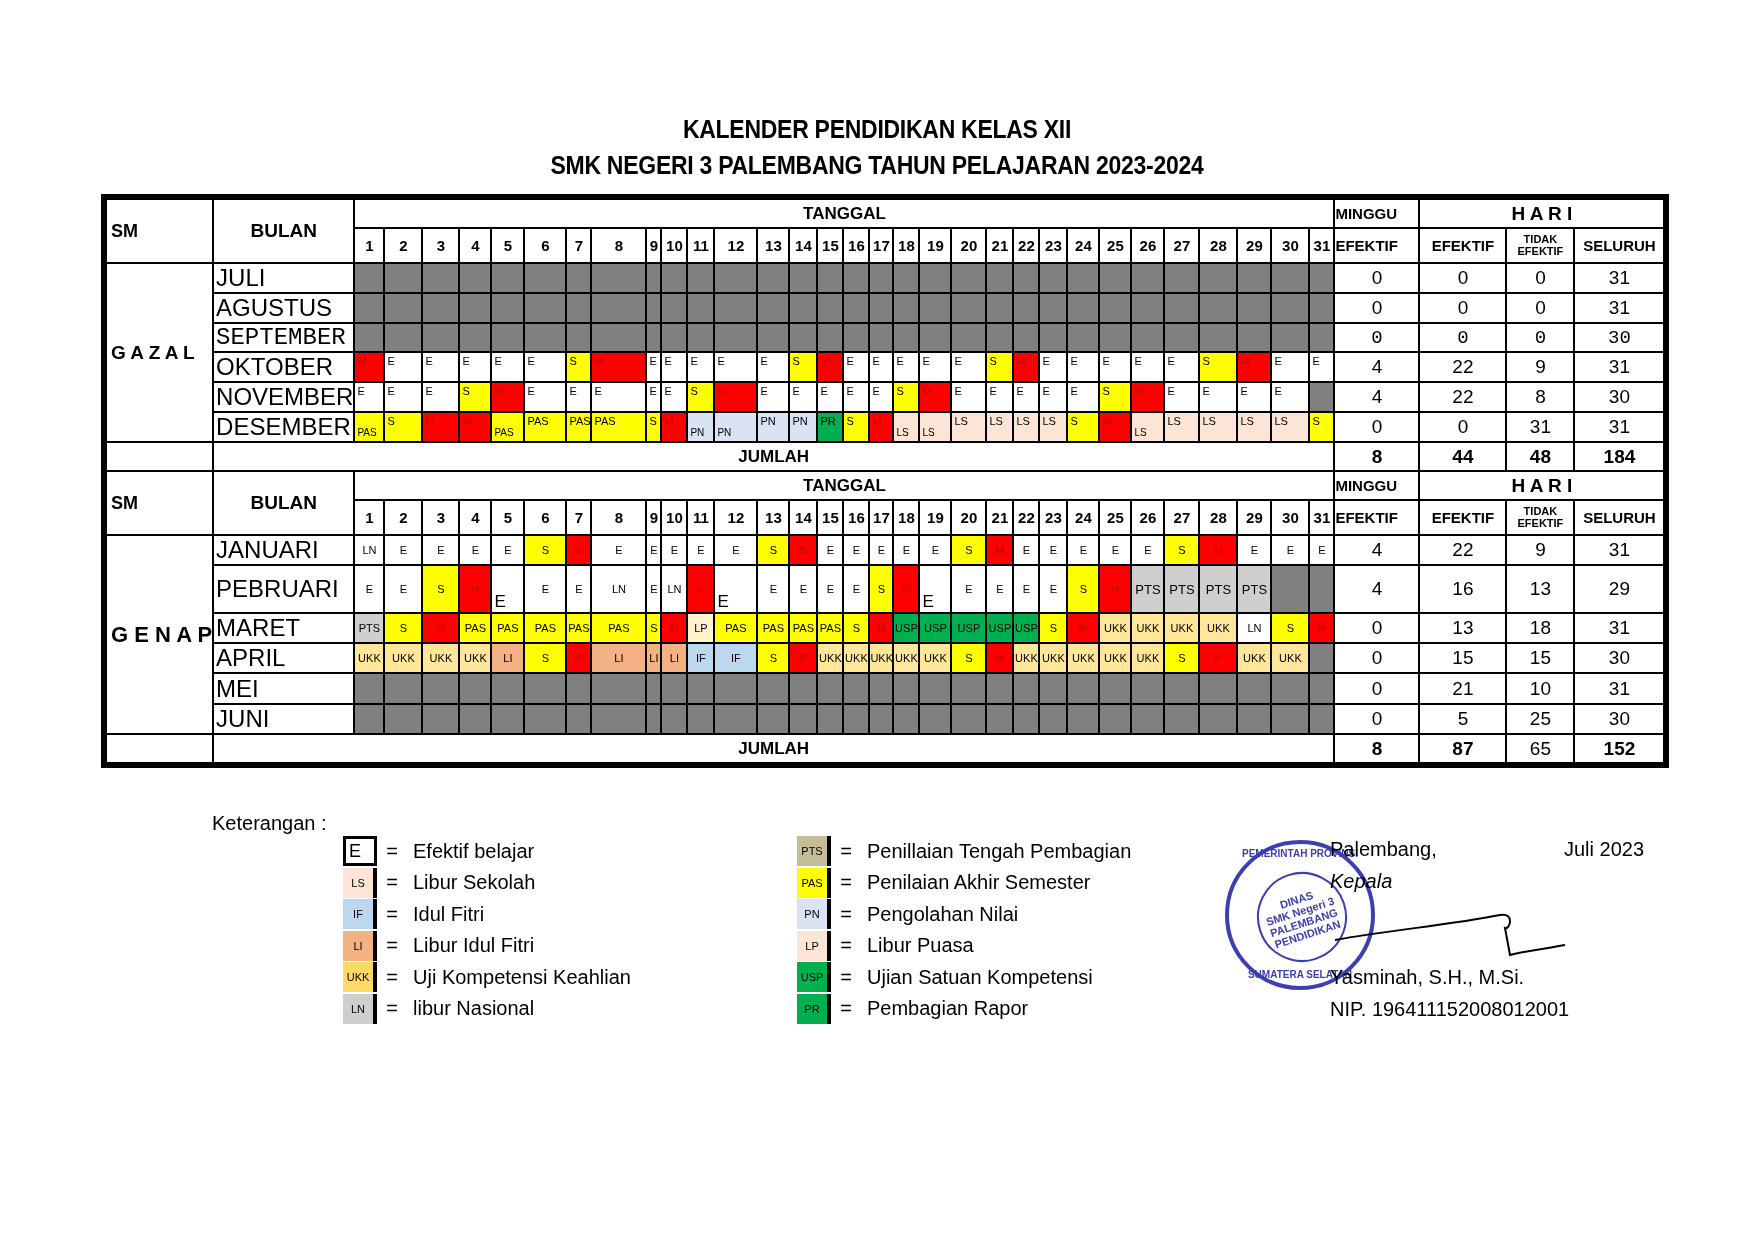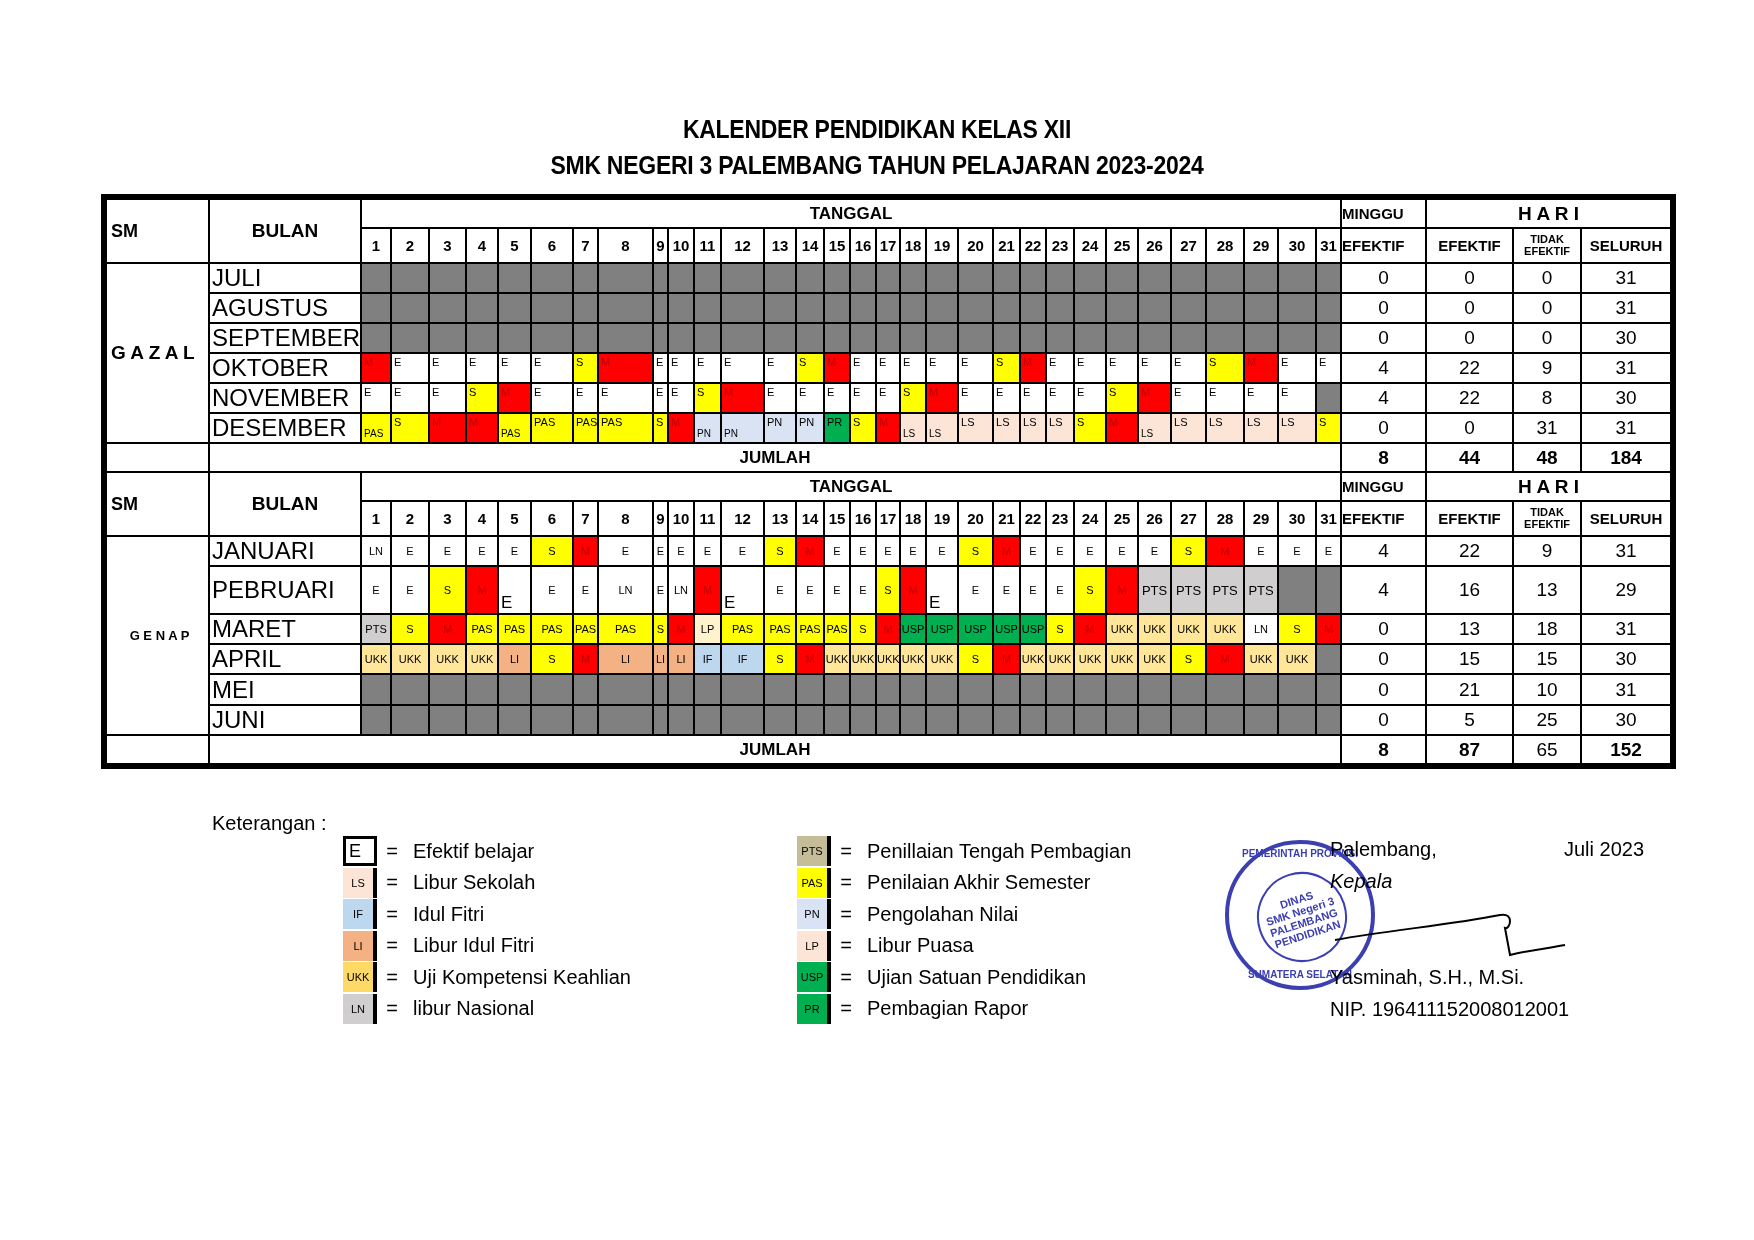--- a/index.html
+++ b/index.html
@@ -211,21 +211,21 @@
         <td class="c g tl"></td>
         <td class="c g tl"></td>
         <td class="c g tl"></td>
         <td class="c g tl"></td>
         <td class="c g tl"></td>
         <td class="num">0</td>
         <td class="num">0</td>
         <td class="num">0</td>
         <td class="num">31</td>
       </tr>
-      <tr style="height: 14px;">
+      <tr style="height: 14px; font-family: Liberation Mono, monospace;">
         <td class="mon">SEPTEMBER</td>
         <td class="c g tl"></td>
         <td class="c g tl"></td>
         <td class="c g tl"></td>
         <td class="c g tl"></td>
         <td class="c g tl"></td>
         <td class="c g tl"></td>
         <td class="c g tl"></td>
         <td class="c g tl"></td>
         <td class="c g tl"></td>
@@ -603,21 +603,21 @@
         <td class="day">31</td>
         <td class="hdr" style="font-size: 15px; text-align: left;">EFEKTIF</td>
         <td class="hdr" style="font-size: 15px;">EFEKTIF</td>
         <td class="hdr" style="font-size: 11px; line-height: 1.05;">
           <div>TIDAK</div>
           <div>EFEKTIF</div>
         </td>
         <td class="hdr" style="font-size: 15px;">SELURUH</td>
       </tr>
       <tr style="height: 29px;">
-        <td rowspan="6" class="sm" style="padding-left: 4px; font-size: 13px; text-align: center;">G E N A P</td>
+        <td rowspan="6" class="sm" style="padding-left: 4px; font-size: 22px;">G E N A P</td>
         <td class="mon">JANUARI</td>
         <td class="c w ctr">
           <span>LN</span>
         </td>
         <td class="c w ctr">
           <span>E</span>
         </td>
         <td class="c w ctr">
           <span>E</span>
         </td>
@@ -1139,21 +1139,21 @@
       <div class="txt">Pengolahan Nilai</div>
     </div>
     <div class="leg" style="left: 797px; top: 930.5px;">
       <div class="box" style="background: rgb(252, 228, 214);">LP</div>
       <div class="eq">=</div>
       <div class="txt">Libur Puasa</div>
     </div>
     <div class="leg" style="left: 797px; top: 962px;">
       <div class="box" style="background: rgb(0, 176, 80);">USP</div>
       <div class="eq">=</div>
-      <div class="txt">Ujian Satuan Pendidikan</div>
+      <div class="txt">Ujian Satuan Kompetensi</div>
     </div>
     <div class="leg" style="left: 797px; top: 993.5px;">
       <div class="box" style="background: rgb(0, 176, 80);">PR</div>
       <div class="eq">=</div>
       <div class="txt">Pembagian Rapor</div>
     </div>
   </div>
 
 <div class="stamp">
   <div class="ring">PEMERINTAH PROVINSI</div>

